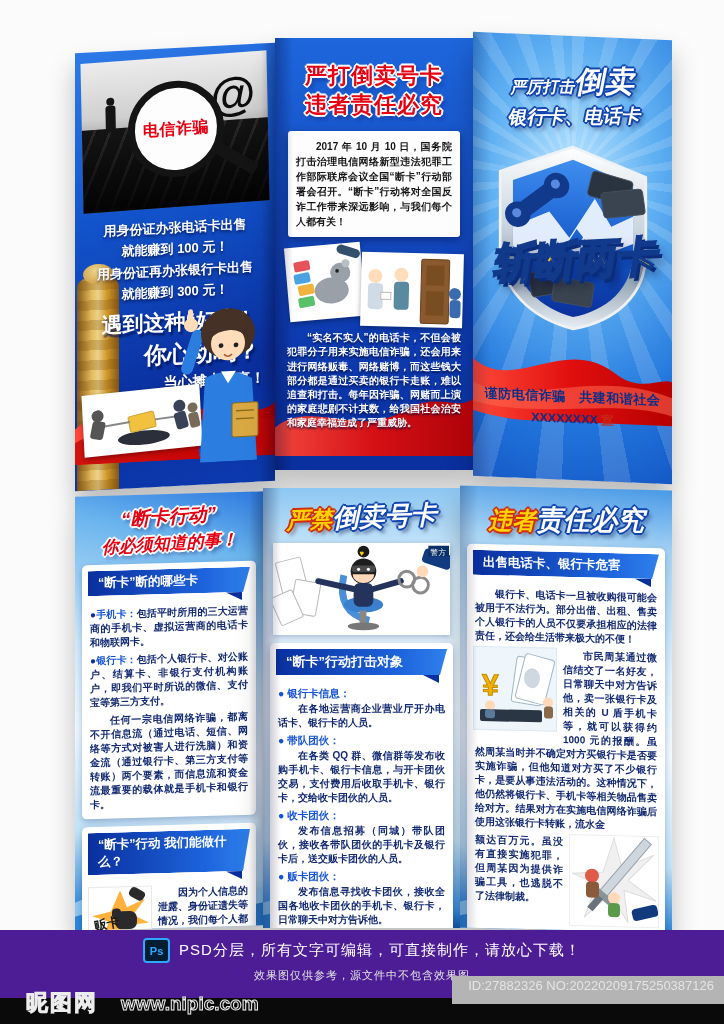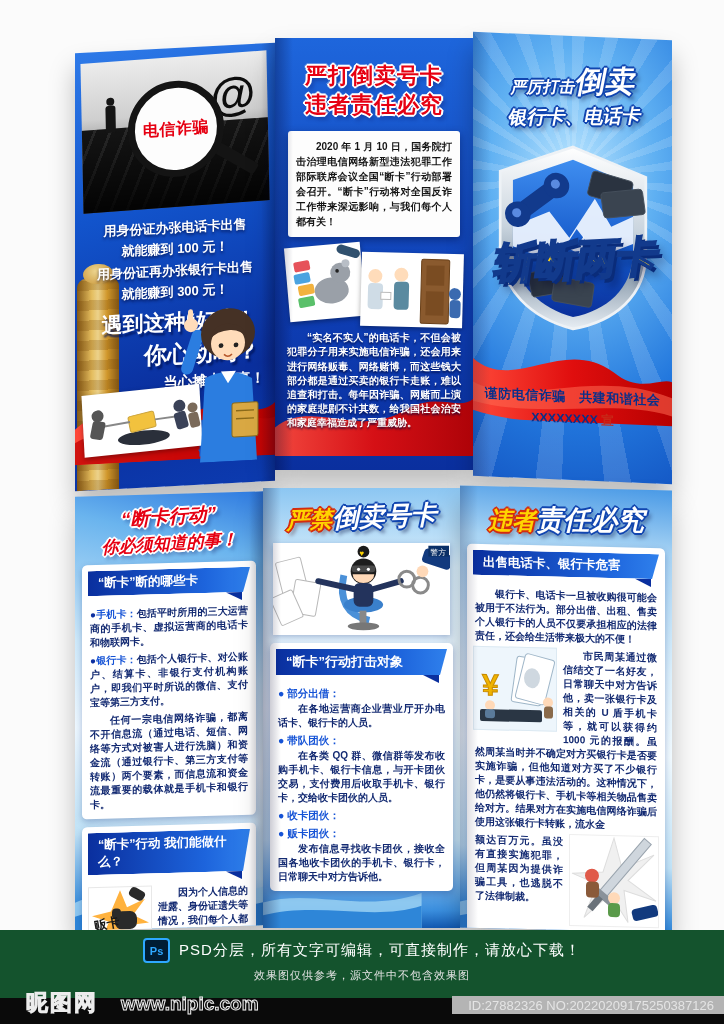--- a/index.html
+++ b/index.html
@@ -103,31 +103,31 @@
   .bm-title .em{font-size:23px;color:#ffd400;}
   .bm-title .rest{font-size:26px;color:#fff;}
   .thief-box{position:relative;margin:8px 10px 0;height:92px;background:#fff;box-shadow:0 2px 6px rgba(10,40,120,.3);z-index:4;flex:none;}
   .bc-title{margin-top:14px;text-align:center;font-weight:900;font-style:italic;transform:rotate(-1deg);z-index:4;}
   .bc-title .em{font-size:24px;color:#ffd400;}
   .bc-title .rest{font-size:27px;color:#fff;}
   .money-box{float:left;width:82px;height:82px;background:#eef6fc;border:1px solid #dce9f2;margin:3px 6px 2px 0;position:relative;}
   .sword-box{float:right;width:88px;height:90px;background:#fff;border:1px solid #eee;margin:3px 0 2px 6px;position:relative;}
   .flow{overflow:hidden;}
   
-  .footer-bar{position:absolute;left:0;top:930px;width:724px;height:68px;background:#14532d;z-index:20;}
+  .footer-bar{position:absolute;left:0;top:930px;width:724px;height:68px;background:#4c1d95;z-index:20;}
   .footer-row{display:flex;justify-content:center;align-items:center;gap:9px;padding-top:8px;}
   .ps-badge{width:23px;height:21px;border:2px solid #2ea8ff;border-radius:4px;background:#001d33;color:#2ea8ff;
       font-weight:bold;font-size:11px;display:flex;align-items:center;justify-content:center;flex:none;}
   .footer-headline{color:#fff;font-size:15px;letter-spacing:1px;}
   .footer-note{text-align:center;color:#e3e3e3;font-size:11px;margin-top:5px;letter-spacing:1px;}
   .black-strip{position:absolute;left:0;top:998px;width:724px;height:26px;background:#0a0a0a;z-index:19;}
   .wm{position:absolute;left:26px;top:988px;display:flex;align-items:baseline;gap:23px;z-index:21;}
   .wm-cn{font-size:22px;font-weight:900;color:rgba(30,30,30,.35);-webkit-text-stroke:1px #ececec;letter-spacing:2px;}
   .wm-en{font-size:19px;font-weight:bold;color:rgba(30,30,30,.35);-webkit-text-stroke:1px #ececec;}
-  .id-badge{position:absolute;right:0;top:996px;background:#b4b4b4;color:#e4e4e4;font-size:13px;padding:2px 10px 1px 16px;z-index:21;}
+  .id-badge{position:absolute;right:0;top:976px;background:#b4b4b4;color:#e4e4e4;font-size:13px;padding:2px 10px 11px 16px;z-index:21;}
 </style>
 </head>
 <body>
 
 <svg width="0" height="0" style="position:absolute">
   <defs>
     <linearGradient id="gRed" x1="0" y1="0" x2="1" y2="0">
       <stop offset="0" stop-color="#ff4a3a"></stop>
         <stop offset=".5" stop-color="#e00e0e"></stop>
         <stop offset="1" stop-color="#b50000"></stop>
@@ -209,21 +209,21 @@
       </div>
       <div class="shadeR"></div>
     </div>
 
     <div class="panel fm">
       <div class="fm-title ow">
         <div>严打倒卖号卡</div>
         <div>违者责任必究</div>
       </div>
       <div class="fm-box">
-        <div class="indent">2020 年 1 月 10 日，国务院打击治理电信网络新型违法犯罪工作部际联席会议全国“断卡”行动部署会召开。“断卡”行动将对全国反诈工作带来深远影响，与我们每个人都有关！</div>
+        <div class="indent">2017 年 10 月 10 日，国务院打击治理电信网络新型违法犯罪工作部际联席会议全国“断卡”行动部署会召开。“断卡”行动将对全国反诈工作带来深远影响，与我们每个人都有关！</div>
       </div>
       <div class="fm-cartoons">
         <div class="c-rat">
           <svg viewBox="0 0 76 74" width="76" height="74">
             <g transform="rotate(-6 20 36)">
               <rect x="10" y="14" width="16" height="10" rx="2" fill="#e6525a"></rect>
                 <rect x="8" y="26" width="16" height="10" rx="2" fill="#4aa3e0"></rect>
               <rect x="10" y="38" width="16" height="10" rx="2" fill="#f2b23e"></rect>
                 <rect x="8" y="50" width="16" height="10" rx="2" fill="#5ac06a"></rect>
             </g>
@@ -364,25 +364,26 @@
           <circle cx="150" cy="42" r="8" fill="none" stroke="#8a8a8a" stroke-width="3"></circle>
           <circle cx="152" cy="28" r="6" fill="#ffd9b8"></circle>
           <rect x="152" y="8" width="30" height="15" rx="4" fill="#123a7e" transform="rotate(18 167 16)"></rect>
           <rect x="158" y="2" width="21" height="11" fill="#0a2f66"></rect>
           <text x="160" y="11" font-size="8" fill="#fff">警方</text>
         </svg>
       </div>
       <div class="wbox">
         <div class="bar wbar" style="font-size:13px;">“断卡”行动打击对象</div>
         <div class="notch"></div>
-        <div class="term-line">● 部分出借：</div>
+        <div class="term-line">● 银行卡信息：</div>
         <p class="tnavy indent" style="margin-top:1px;">在各地运营商企业营业厅开办电话卡、银行卡的人员。</p>
         <div class="term-line">● 带队团伙：</div>
         <p class="tnavy indent" style="margin-top:1px;">在各类 QQ 群、微信群等发布收购手机卡、银行卡信息，与开卡团伙交易，支付费用后收取手机卡、银行卡，交给收卡团伙的人员。</p>
         <div class="term-line">● 收卡团伙：</div>
+        <p class="tnavy indent" style="margin-top:1px;">发布信息招募（同城）带队团伙，接收各带队团伙的手机卡及银行卡后，送交贩卡团伙的人员。</p>
         <div class="term-line">● 贩卡团伙：</div>
         <p class="tnavy indent" style="margin-top:1px;">发布信息寻找收卡团伙，接收全国各地收卡团伙的手机卡、银行卡，日常聊天中对方告诉他。</p>
       </div>
 
       <svg class="bwave" viewBox="0 0 200 58" preserveAspectRatio="none" style="height:46px;">
         <path d="M0,26 C60,8 130,40 200,14 L200,58 L0,58 Z" fill="#9fd4f4" opacity=".8"></path>
         <path d="M0,42 C70,24 140,50 200,30 L200,58 L0,58 Z" fill="#2e86d8"></path>
       </svg>
       <div class="shadeL"></div>
     </div>

